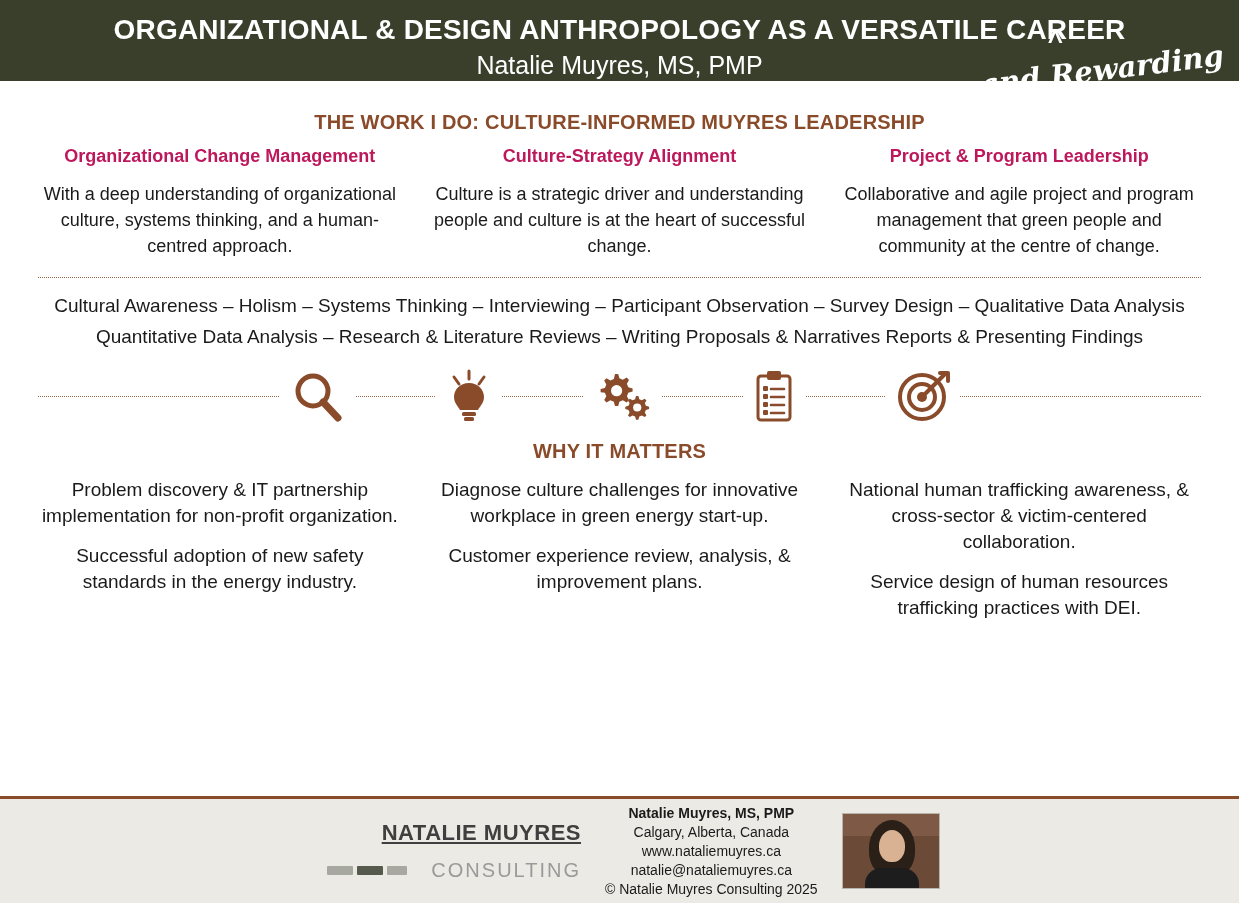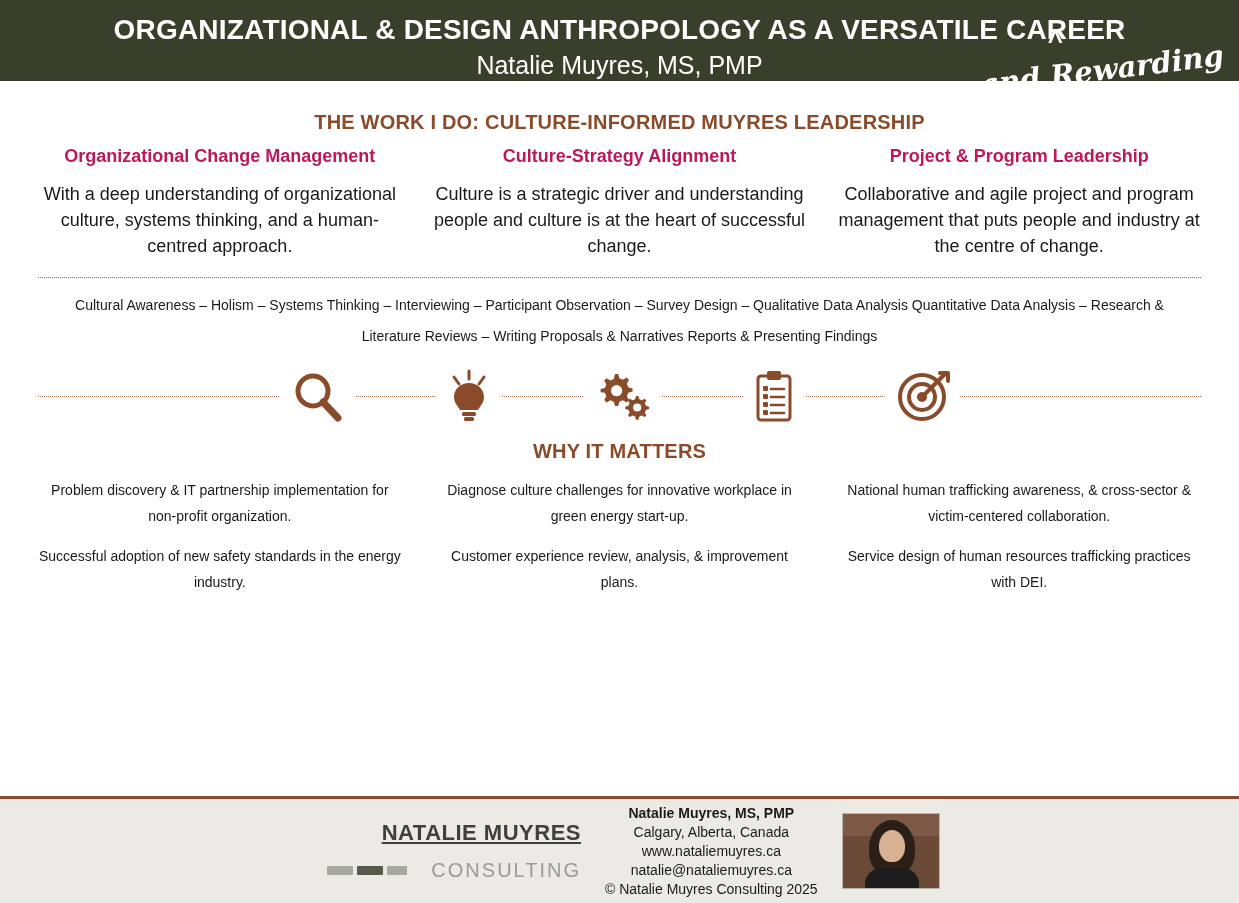--- a/index.html
+++ b/index.html
@@ -106,21 +106,21 @@
     border-top: 1px dotted #9a6b4a;
     margin: 18px 18px 0 18px;
     height: 0;
   }
 
   .sec2-title { margin-top: 18px; }
 
   .skills {
     margin: 12px 26px 0 26px;
     text-align: center;
-    font-size: 14px;
+    font-size: 19px;
     line-height: 31px;
     color: #1a1a1a;
   }
 
   
   .icons-row {
     position: relative;
     margin: 16px 18px 0 18px;
     height: 56px;
   }
@@ -153,21 +153,21 @@
     display: flex;
     margin-top: 14px;
   }
   .why-col {
     flex: 1 1 0;
     padding: 0 16px;
     box-sizing: border-box;
     text-align: center;
   }
   .why-p {
-    font-size: 14px;
+    font-size: 19px;
     line-height: 26px;
     margin-bottom: 14px;
   }
 
   
   .footer {
     position: absolute;
     left: 0;
     right: 0;
     bottom: 0;
@@ -281,21 +281,21 @@
       <div class="col">
         <div class="col-head">Organizational Change Management</div>
         <div class="col-body">With a deep understanding of organizational culture, systems thinking, and a human-centred approach.</div>
       </div>
       <div class="col">
         <div class="col-head">Culture-Strategy Alignment</div>
         <div class="col-body">Culture is a strategic driver and understanding people and culture is at the heart of successful change.</div>
       </div>
       <div class="col">
         <div class="col-head">Project &amp; Program Leadership</div>
-        <div class="col-body">Collaborative and agile project and program management that puts people and industry at the centre of change.</div>
+        <div class="col-body">Collaborative and agile project and program management that green people and community at the centre of change.</div>
       </div>
     </div>
 
     <div class="divider"></div>
 
     <div class="skills">Cultural Awareness – Holism – Systems Thinking – Interviewing – Participant Observation – Survey Design – Qualitative Data Analysis Quantitative Data Analysis – Research &amp; Literature Reviews – Writing Proposals &amp; Narratives Reports &amp; Presenting Findings</div>
 
     <div class="icons-row">
       <div class="icons-rule"></div>
       <div class="icons-inner">

